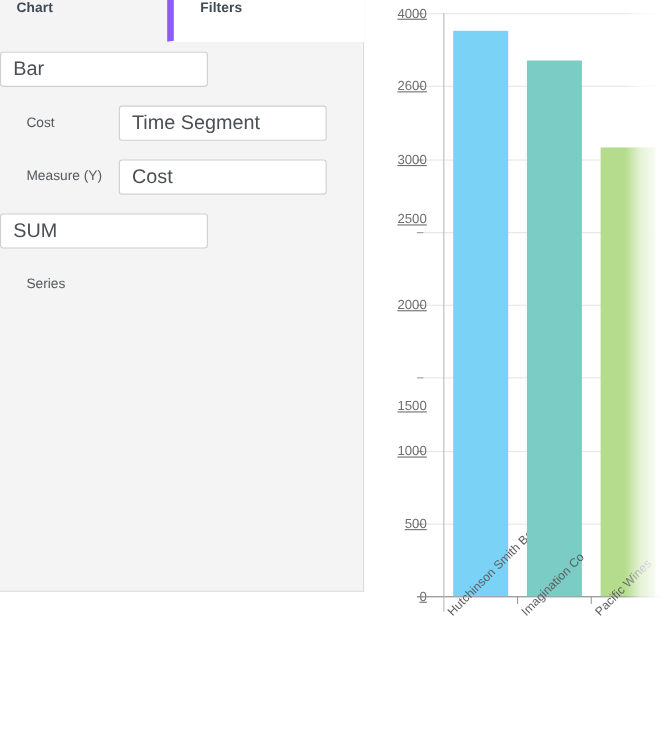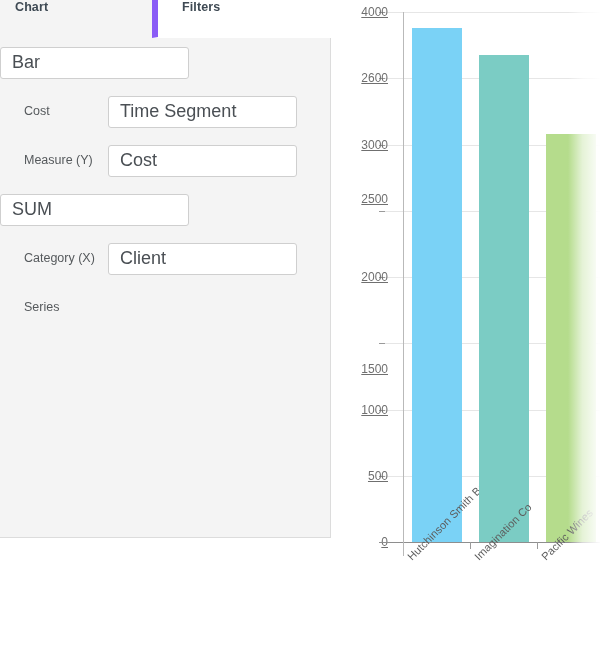--- a/index.html
+++ b/index.html
@@ -214,24 +214,20 @@
 
     <div class="form-row">
       <div class="form-label">Measure (Y)</div>
       <div class="form-field">Cost</div>
     </div>
 
     <div class="form-row">
       <div class="form-field">SUM</div>
     </div>
 
-    <div class="form-row">
-      <div class="form-label">Category (X)</div>
-      <div class="form-field">Client</div>
-    </div>
 
     <div class="form-row">
       <div class="form-label">Series</div>
     </div>
 
   </div>
 </div>
 
 <div id="chart-area">
   <div id="plot">

